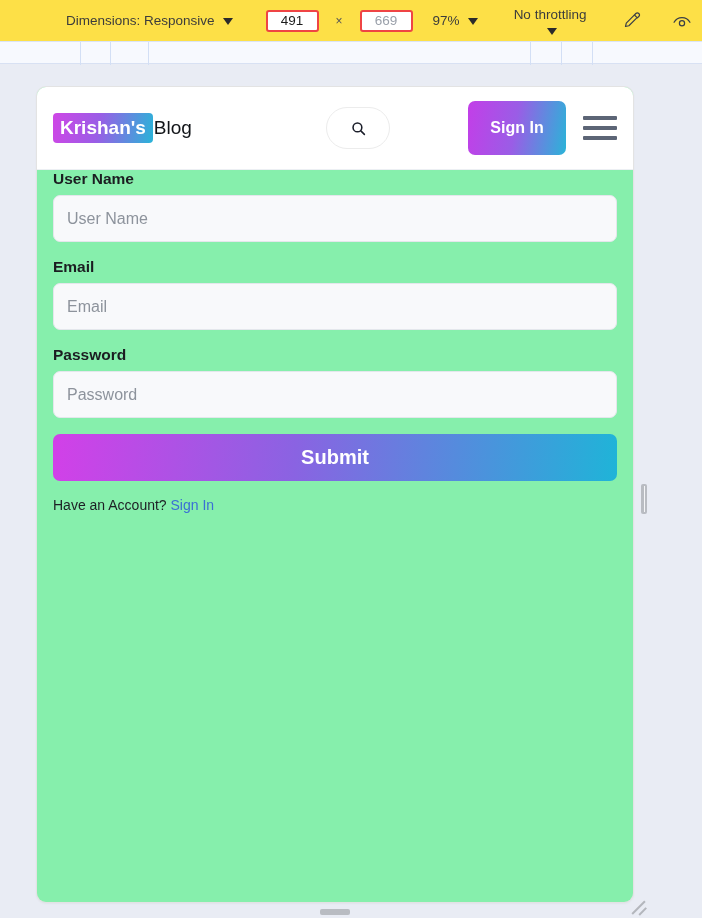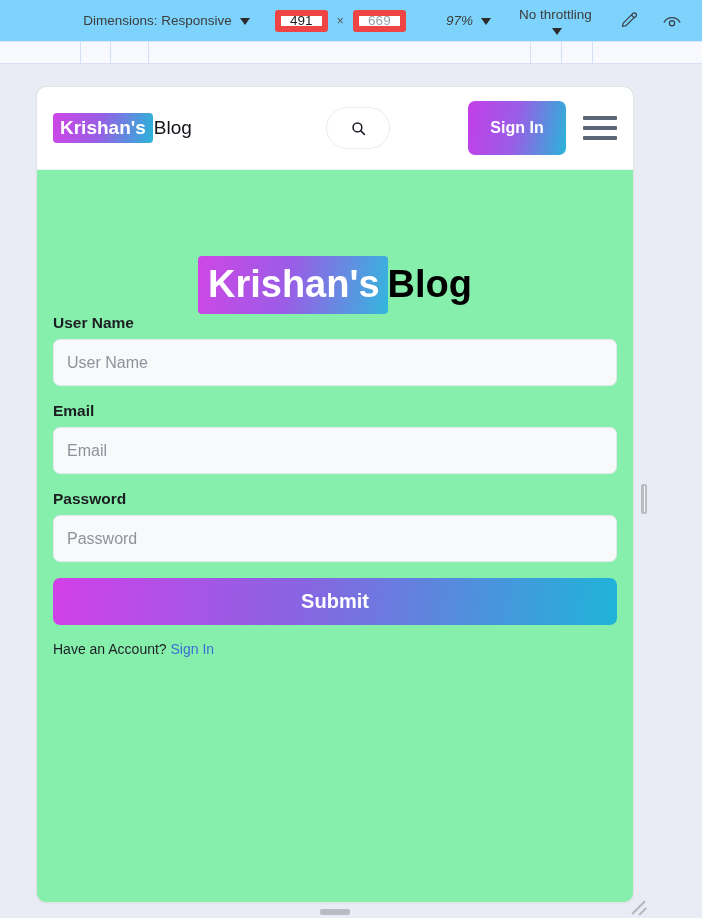--- a/index.html
+++ b/index.html
@@ -7,56 +7,55 @@
     width: 702px; height: 918px;
     font-family: "Liberation Sans", sans-serif;
     background: #e9ecf4;
     overflow: hidden;
   }
 
   
   #device-toolbar {
     position: absolute; left: 0; top: 0;
     width: 702px; height: 41px;
-    background: #7dd3fc;
+    background: #fde047;
     display: flex; align-items: center;
-    gap: 0px;
+    gap: 8px;
     font-size: 13.5px;
     color: #3c3c3c;
-    justify-content: center;
   }
   .tb-item {
     display: flex; align-items: center; gap: 5px;
     white-space: nowrap;
   }
   .caret {
     display: inline-block;
     width: 0; height: 0;
     border-left: 5px solid transparent;
     border-right: 5px solid transparent;
     border-top: 7px solid #2b2b2b;
     margin-left: 3px;
     position: relative; top: 1px;
   }
   #dim-label { margin-left: 66px; }
   .num-field {
     width: 53px; height: 22px;
     background: #ffffff;
-    border: 6px solid #ef4444;
+    border: 2px solid #ef4444;
     border-radius: 3px;
     font-size: 13.5px;
     font-family: "Liberation Sans", sans-serif;
     text-align: center;
     color: #1c1c1c;
     outline: none;
   }
   .num-field.muted { color: #9aa0aa; }
   #width-field { margin-left: 25px; }
   #x-sep { margin: 0 9px; color: #555; font-size: 12px; }
-  #zoom-item { margin-left: 40px; font-style: italic; }
+  #zoom-item { margin-left: 12px; }
   #throttle-item { margin-left: 28px; flex-direction: column; }
   .tb-icon-btn {
     width: 26px; height: 26px;
     display: flex; align-items: center; justify-content: center;
   }
   #eyedropper-btn { margin-left: 24px; }
   #cast-btn { margin-left: 17px; }
 
   
   #ruler {
@@ -336,23 +335,20 @@
 
     <div id="hamburger">
       <span></span>
       <span></span>
       <span></span>
     </div>
   </div>
 
   <div id="page-body">
 
-    <div id="hero">
-      <span class="hero-badge">Krishan's</span><span class="hero-rest">Blog</span>
-    </div>
 
 
     <form id="signup-form">
 
       <div class="field-group">
         <label class="field-label">User Name</label>
         <input class="field-input" type="text" placeholder="User Name" style="">
       </div>
 
       <div class="field-group">

